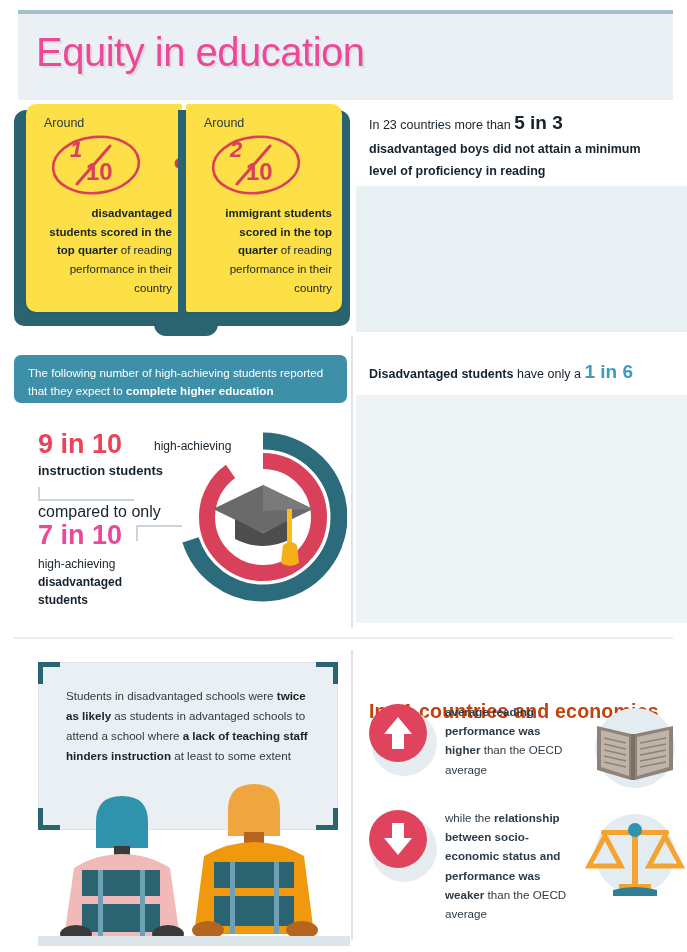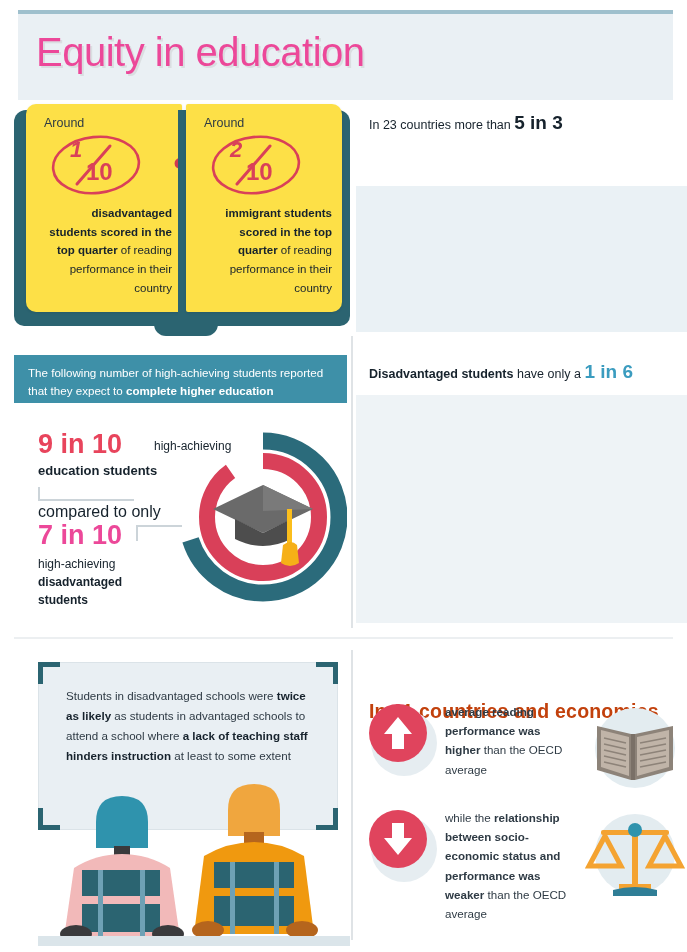--- a/index.html
+++ b/index.html
@@ -72,21 +72,21 @@
   .rt-text .big { font-size: 19px; font-weight: bold; }
 
   
   .boys { position: absolute; left: 356px; top: 186px; width: 331px; height: 146px; }
   .boys .bg { position:absolute; left:0; top:0; width:331px; height:146px; background:#eaf1f5; }
 
   
   .banner {
     position: absolute; left: 14px; top: 355px; width: 333px; height: 48px;
     background: #3e90a8; color: #ffffff;
-    padding: 9px 14px; font-size: 11.6px; line-height: 1.55;
+    padding: 9px 14px; font-size: 11.6px; line-height: 1.55; border-radius: 7px;
   }
   .banner b { font-weight: bold; }
 
   
   .donut-block { position:absolute; left:14px; top:415px; width:333px; height:205px; }
   .d-9 { position:absolute; left:24px; top:14px; font-size:27px; font-weight:bold; color:#e8445c; }
   .d-9sub { position:absolute; left:140px; top:24px; font-size:12px; color:#16222c; }
   .d-9b { position:absolute; left:24px; top:48px; font-size:13px; font-weight:bold; color:#16222c; }
   .d-cmp { position:absolute; left:24px; top:88px; font-size:16px; color:#16222c; }
   .d-7 { position:absolute; left:24px; top:105px; font-size:27px; font-weight:bold; color:#ec4899; }
@@ -197,20 +197,21 @@
         <span class="den">10</span>
       </div>
       <div class="pg-body">
         <b>immigrant students scored in the top quarter</b><span> of reading performance in their country</span>
       </div>
     </div>
   </div>
 
   <div class="rt-text">
     <span class="thin">In 23 countries more than </span><span class="big">5 in 3</span><br>
+    <span>disadvantaged boys did not attain a minimum level of proficiency in reading</span>
   </div>
 
   <div class="boys">
     <div class="bg"></div>
     <svg width="331" height="146" viewBox="0 0 331 146">
 
       <g opacity="0.55">
         <rect x="222" y="12" width="56" height="44" rx="22" fill="#2b6471" opacity="0.55"></rect>
         <rect x="228" y="26" width="50" height="42" rx="16" fill="#8fb6c4"></rect>
         <path d="M198 66 q34 -14 62 -14 q32 0 52 16 l0 78 l-114 0 z" fill="#8fb6c4"></path>
@@ -252,21 +253,21 @@
   <div class="hdiv"></div>
   <div class="vdiv2"></div>
 
   <div class="banner">
     <span>The following number of high-achieving students reported that they expect to </span><b>complete higher education</b>
   </div>
 
   <div class="donut-block">
     <div class="d-9">9 in 10</div>
     <div class="d-9sub">high-achieving</div>
-    <div class="d-9b">education students</div>
+    <div class="d-9b">instruction students</div>
     <div class="leader1"></div>
     <div class="d-cmp">compared to only</div>
     <div class="d-7">7 in 10</div>
     <div class="leader2"></div>
     <div class="d-7sub">
       <span>high-achieving</span><br><b>disadvantaged students</b>
     </div>
 
     <svg class="donut" width="168" height="192" viewBox="0 0 168 192">
 

